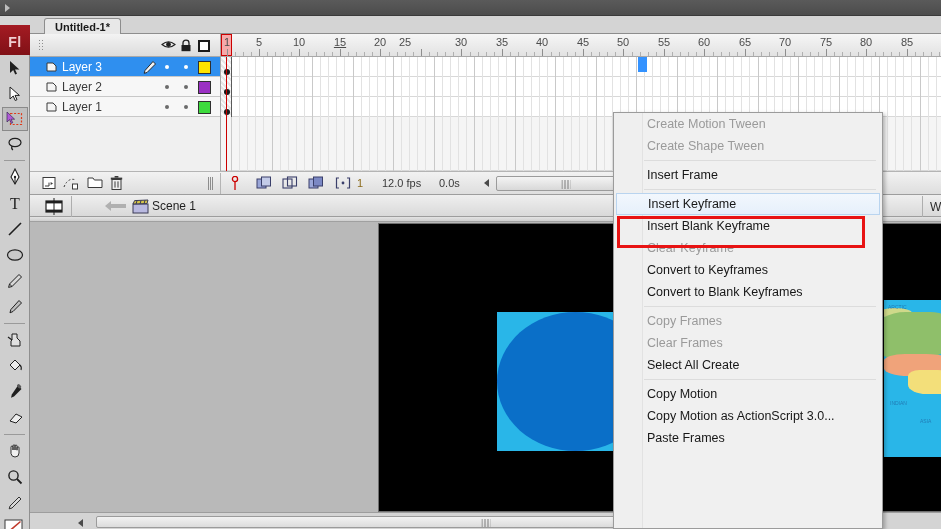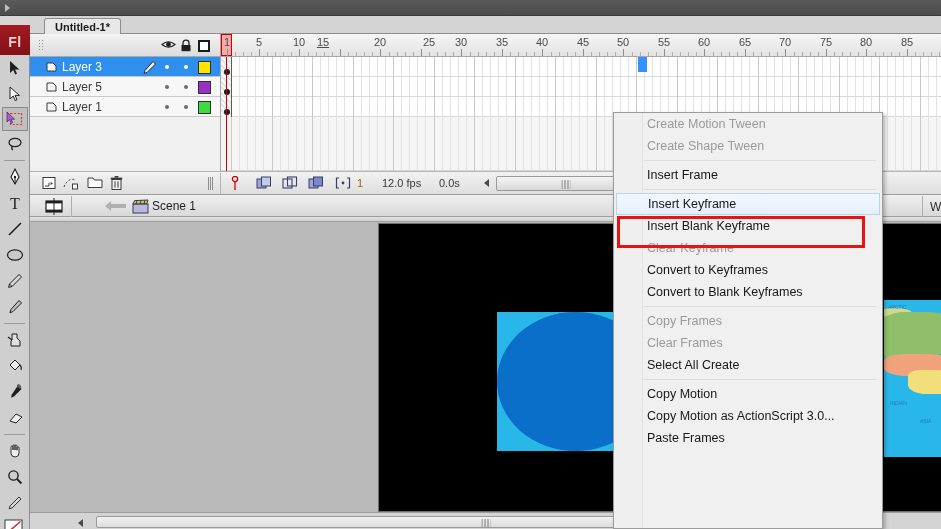--- a/index.html
+++ b/index.html
@@ -584,23 +584,23 @@
           <div class="tick-minor" style="left: 670px;"></div>
           <div class="tick-minor" style="left: 678px;"></div>
           <div class="tick-major" style="left: 686px;"></div>
           <div class="tick-minor" style="left: 694px;"></div>
           <div class="tick-minor" style="left: 702px;"></div>
           <div class="tick-minor" style="left: 710px;"></div>
           <div class="tick-minor" style="left: 718px;"></div>
           <div class="ruler-num" style="left: 6px;">1</div>
           <div class="ruler-num" style="left: 38px;">5</div>
           <div class="ruler-num" style="left: 78px;">10</div>
-          <div class="ruler-num" style="left: 102px; text-decoration: underline;">15</div>
+          <div class="ruler-num" style="left: 119px; text-decoration: underline;">15</div>
           <div class="ruler-num" style="left: 159px;">20</div>
-          <div class="ruler-num" style="left: 208px;">25</div>
+          <div class="ruler-num" style="left: 184px;">25</div>
           <div class="ruler-num" style="left: 240px;">30</div>
           <div class="ruler-num" style="left: 281px;">35</div>
           <div class="ruler-num" style="left: 321px;">40</div>
           <div class="ruler-num" style="left: 362px;">45</div>
           <div class="ruler-num" style="left: 402px;">50</div>
           <div class="ruler-num" style="left: 443px;">55</div>
           <div class="ruler-num" style="left: 483px;">60</div>
           <div class="ruler-num" style="left: 524px;">65</div>
           <div class="ruler-num" style="left: 564px;">70</div>
           <div class="ruler-num" style="left: 605px;">75</div>
@@ -626,21 +626,21 @@
         <span class="dot d1"></span>
         <span class="dot d2"></span>
         <span class="swatch" style="background:#ffe400"></span>
       </div>
       <div class="layer-row">
         <span class="lr-icon">
           <svg width="11" height="11" viewBox="0 0 11 11">
               <path d="M1 2 L7 2 L10 5 L10 10 L1 10 Z" fill="#f5f5f5" stroke="#3a3a3a" stroke-width="1"></path>
             </svg>
         </span>
-        <span class="lr-name">Layer 5</span>
+        <span class="lr-name">Layer 2</span>
         <span class="dot d1"></span>
         <span class="dot d2"></span>
         <span class="swatch" style="background:#9b30c4"></span>
       </div>
       <div class="layer-row">
         <span class="lr-icon">
           <svg width="11" height="11" viewBox="0 0 11 11">
               <path d="M1 2 L7 2 L10 5 L10 10 L1 10 Z" fill="#f5f5f5" stroke="#3a3a3a" stroke-width="1"></path>
             </svg>
         </span>

